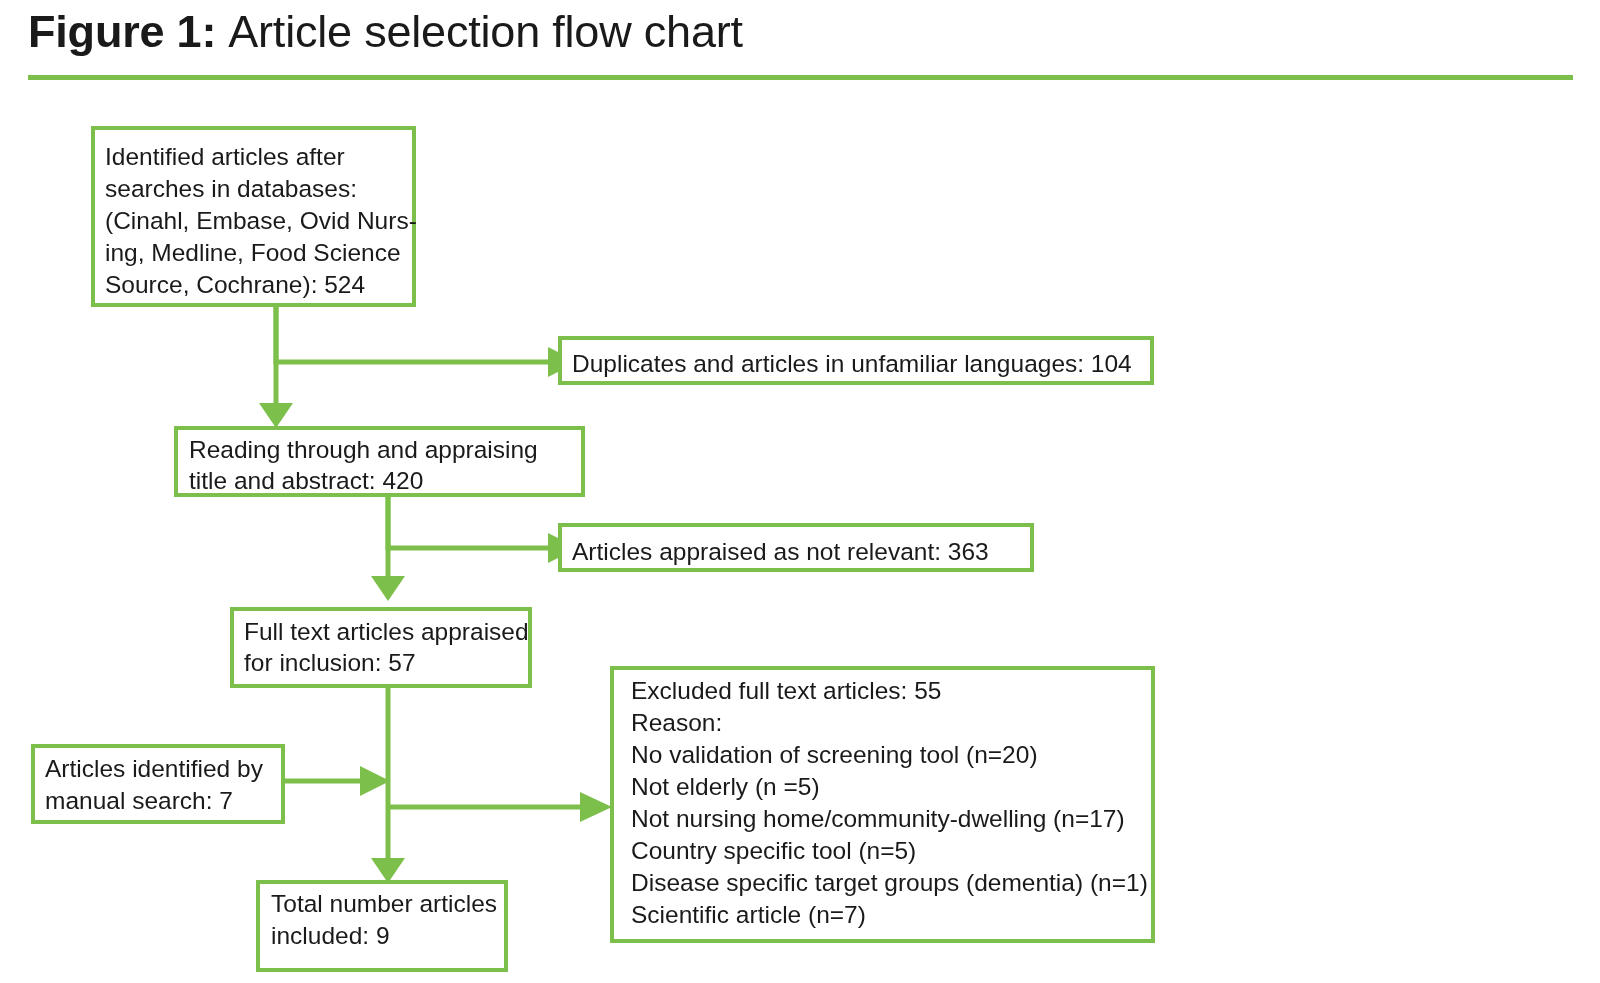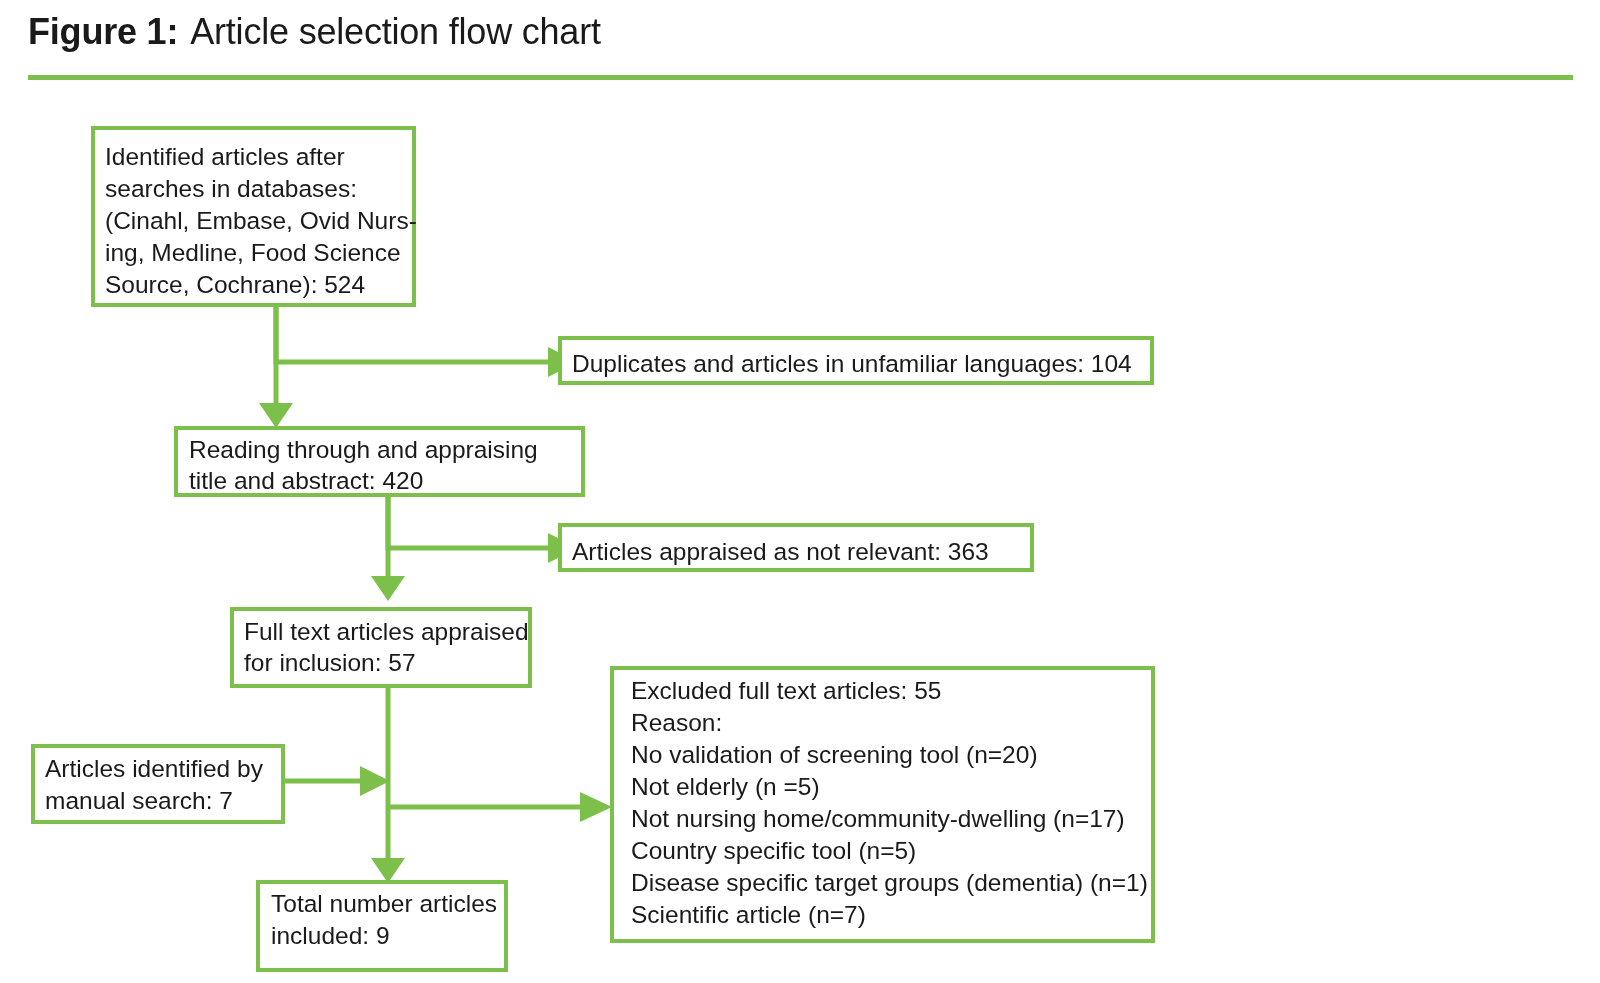--- a/index.html
+++ b/index.html
@@ -24,21 +24,21 @@
     position: absolute;
     left: 0;
     top: 0;
     width: 1600px;
     height: 86px;
   }
   .fig-title {
     position: absolute;
     left: 28px;
     top: 10px;
-    font-size: 36px;
+    font-size: 45px;
     line-height: 44px;
     letter-spacing: -0.2px;
     white-space: nowrap;
   }
   .fig-title .label {
     font-weight: bold;
   }
   .fig-title .caption {
     font-weight: normal;
     margin-left: 12px;

